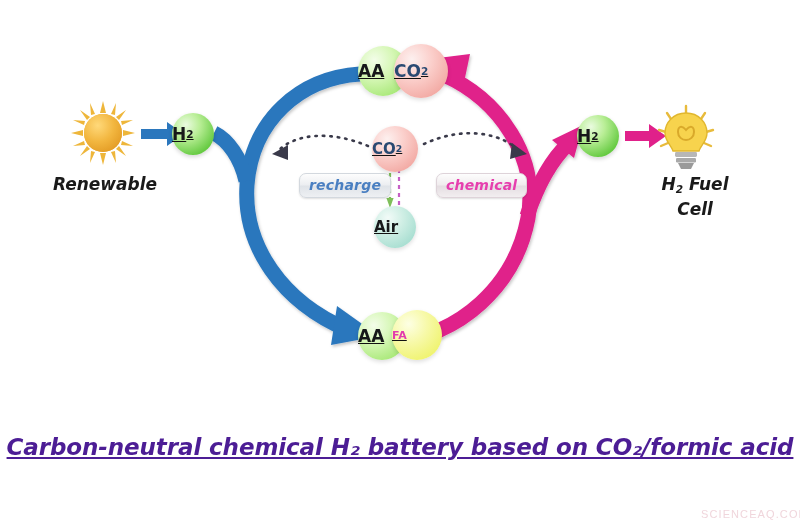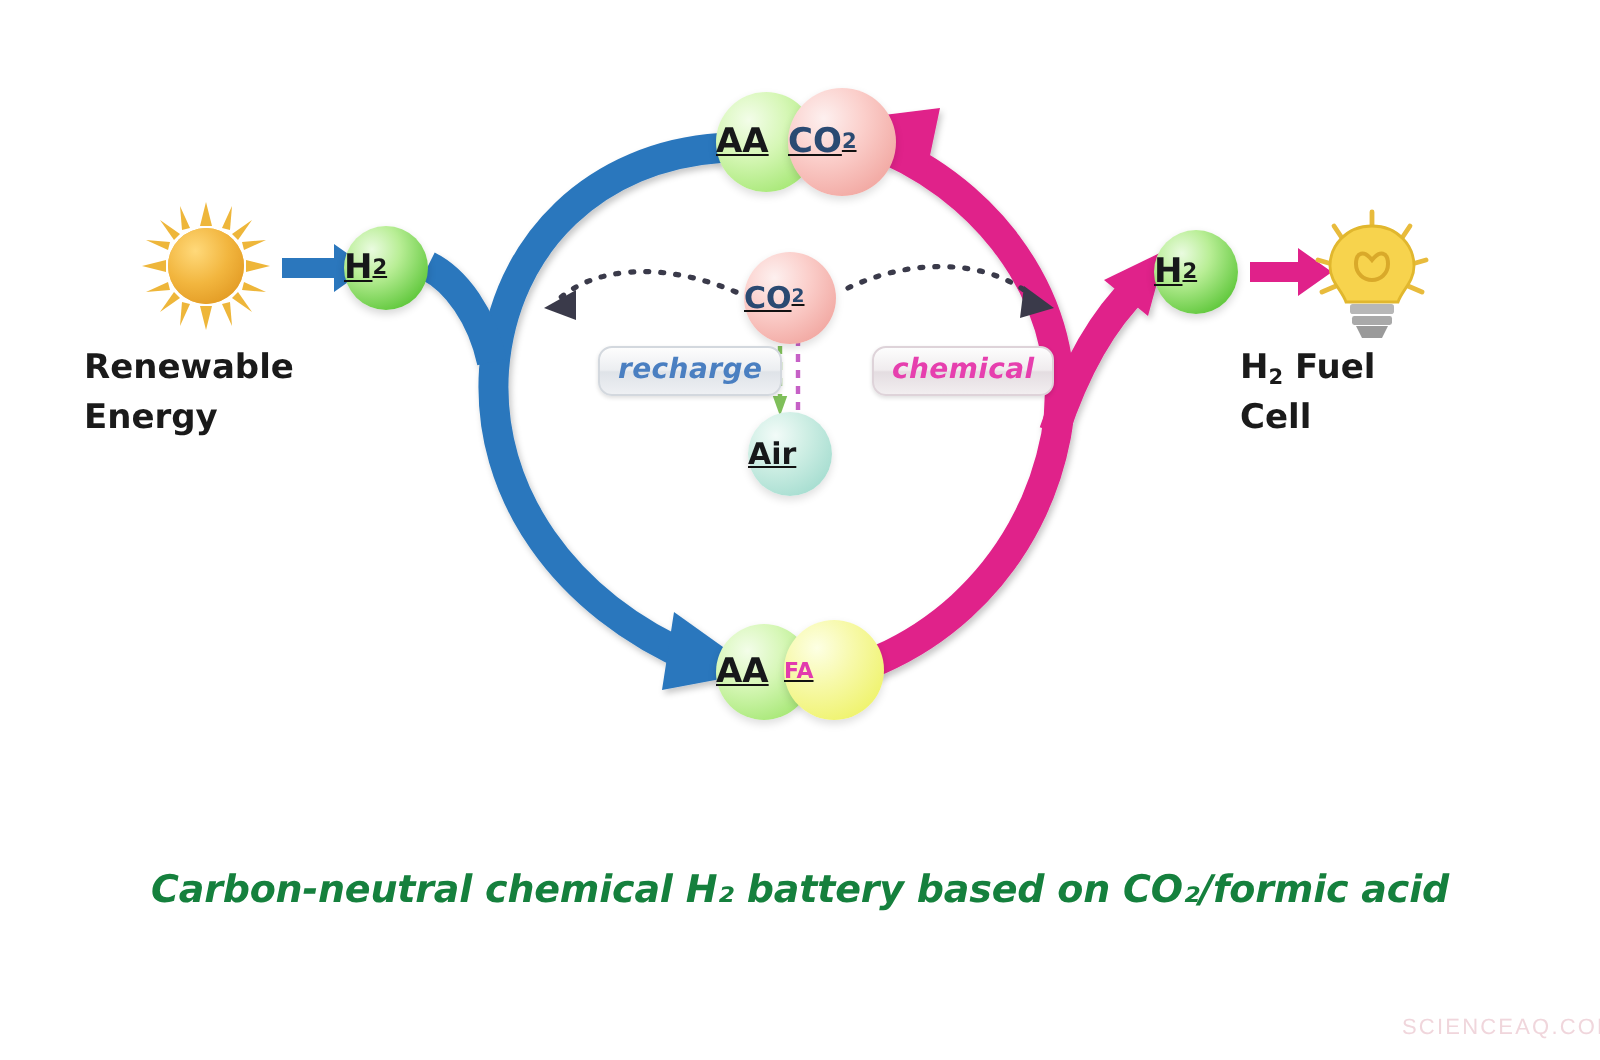--- a/index.html
+++ b/index.html
@@ -65,33 +65,35 @@
   .pill-discharge{
     background:linear-gradient(180deg,#fdfdfd 0%,#f0ecee 48%,#e4dde1 52%,#f2eef0 100%);
     color:#e63fae;
     border:1px solid #ded3d9;
   }
 
   
   .handwrite{
     font-family:"DejaVu Sans", sans-serif;
     font-weight:600;
+    font-style:italic;
     color:#1a1a1a;
-    text-align:left;
+    text-align:center;
     line-height:1.45;
   }
 
   
   .caption{
     font-family:"DejaVu Sans", sans-serif;
     font-style:italic;font-weight:bold;
-    color:#15803d;
-    font-size:19px;
+    color:#4c1d95;
+    font-size:23px;
     letter-spacing:-.1px;
     white-space:nowrap;
+    text-decoration:underline;
   }
 
   .watermark{
     font-family:"Liberation Sans", sans-serif;
     color:#f0d6dc;
     font-size:11px;
     letter-spacing:1.1px;
   }
   svg{display:block;overflow:visible;}
 </style>
@@ -181,21 +183,20 @@
     <path d="M0 8 H26 V1 L43 13 L26 25 V18 H0 Z" fill="#2b77bd"></path>
   </svg>
 
   <div class="abs sphere sph-green" style="left:172px;top:113px;width:42px;height:42px;font-size:17px;">
     <span class="lbl-dark">H</span>
       <span class="sub lbl-dark">2</span>
   </div>
 
   <div class="abs handwrite" style="left:42px;top:172px;width:126px;font-size:17px;">
     <div>Renewable</div>
-    <div>Energy</div>
   </div>
 
   <div class="abs sphere sph-green" style="left:577px;top:115px;width:42px;height:42px;font-size:17px;">
     <span class="lbl-dark">H</span>
       <span class="sub lbl-dark">2</span>
   </div>
 
   <svg class="abs" style="left:625px;top:123px;width:42px;height:26px;" viewBox="0 0 42 26">
     <path d="M0 8 H24 V1 L41 13 L24 25 V18 H0 Z" fill="#e0218a"></path>
   </svg>

